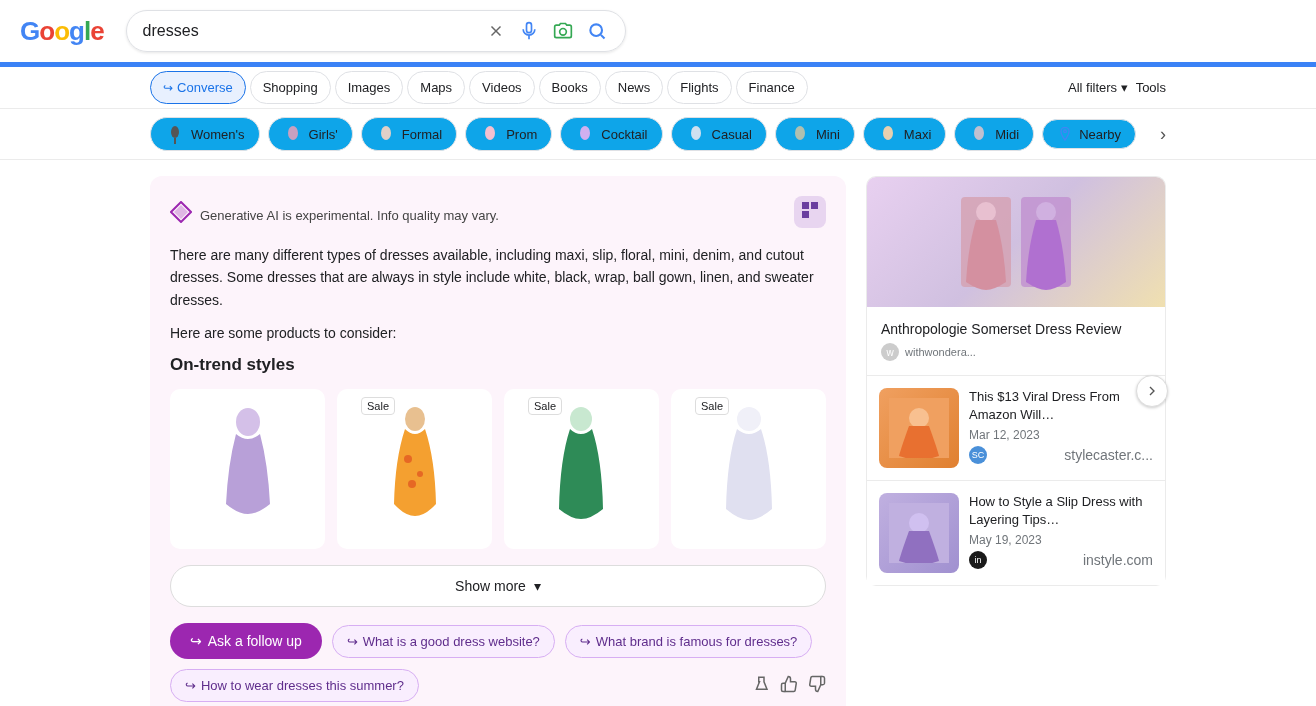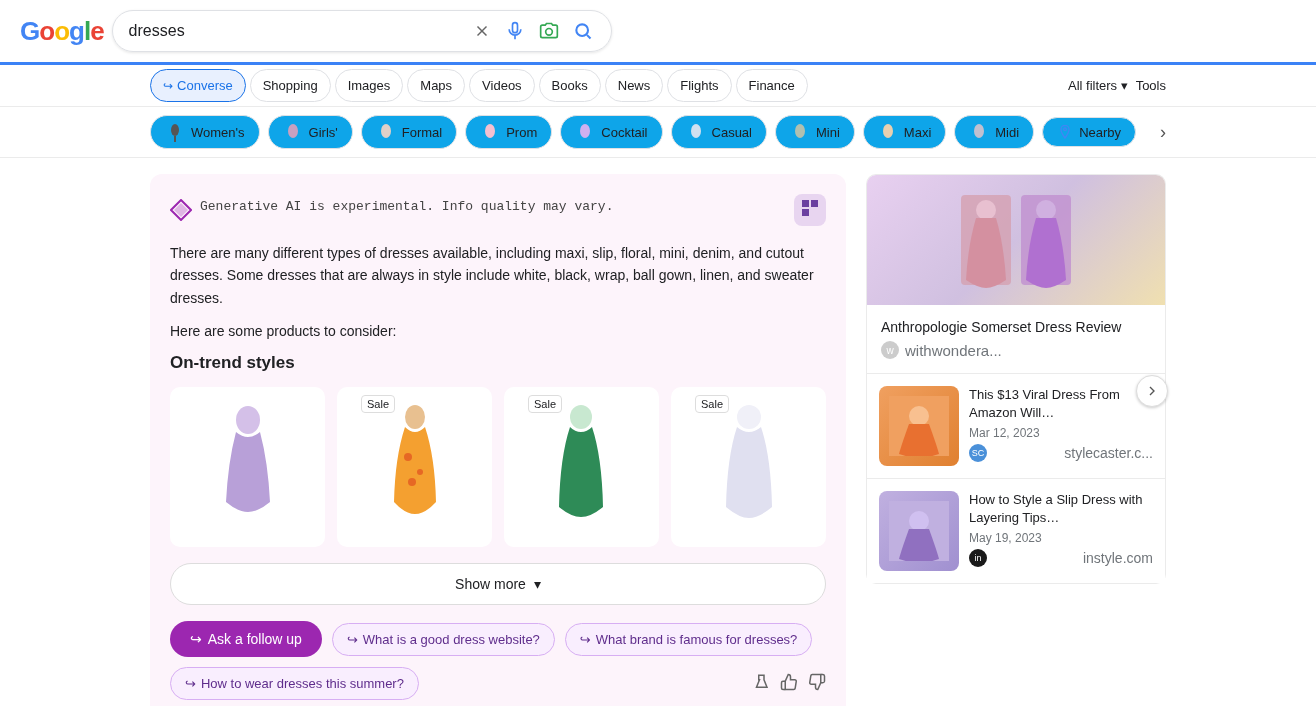--- a/index.html
+++ b/index.html
@@ -1,19 +1,19 @@
 <!DOCTYPE html>
 <html><head>
   <meta charset="utf-8">
   <style>
     * { box-sizing: border-box; margin: 0; padding: 0; }
     body { font-family: Arial, sans-serif; background: #fff; color: #202124; font-size: 14px; }
 
     
-    .header { display: flex; align-items: center; padding: 10px 20px; gap: 8px; border-bottom: 3px solid #3b82f6; }
+    .header { display: flex; align-items: center; padding: 10px 20px; gap: 22px; border-bottom: 5px solid #3b82f6; }
     .logo { font-size: 26px; font-weight: bold; letter-spacing: -1px; cursor: pointer; }
     .logo-g { color: #4285f4; }
     .logo-o1 { color: #ea4335; }
     .logo-o2 { color: #fbbc05; }
     .logo-g2 { color: #4285f4; }
     .logo-l { color: #34a853; }
     .logo-e { color: #ea4335; }
 
     .search-bar { display: flex; align-items: center; border: 1px solid #dfe1e5; border-radius: 24px; padding: 8px 16px; width: 500px; gap: 10px; box-shadow: 0 1px 3px rgba(0,0,0,.1); }
     .search-input { flex: 1; border: none; outline: none; font-size: 16px; color: #202124; background: transparent; }
@@ -32,21 +32,21 @@
     .filter-row { display: flex; align-items: center; padding: 8px 150px; gap: 8px; overflow: hidden; border-bottom: 1px solid #ebebeb; }
     .filter-chip { display: flex; align-items: center; gap: 6px; padding: 6px 14px; border-radius: 20px; border: 1px solid #dfe1e5; cursor: pointer; font-size: 13px; color: #202124; background: #0ea5e9; white-space: nowrap; }
     .filter-arrow { margin-left: auto; cursor: pointer; background: none; border: none; font-size: 18px; color: #555; }
 
     
     .main { display: flex; padding: 16px 150px; gap: 20px; }
 
     
     .ai-panel { flex: 1; background: #fdf4fb; border-radius: 12px; padding: 20px; min-width: 0; }
     .ai-header { display: flex; align-items: center; gap: 8px; margin-bottom: 16px; justify-content: space-between; }
-    .ai-header-left { display: flex; align-items: flex-start; gap: 8px; font-family: Liberation Mono, monospace; }
+    .ai-header-left { display: flex; align-items: flex-end; gap: 8px; }
     .ai-logo { width: 22px; height: 22px; display: inline-block; }
     .ai-notice { font-size: 13px; color: #444; }
     .ai-grid-btn { background: #e8d5f0; border: none; border-radius: 8px; padding: 6px 8px; cursor: pointer; color: #6b3fa0; font-size: 16px; }
 
     .ai-description { font-size: 14px; color: #202124; line-height: 1.6; margin-bottom: 14px; }
     .ai-products-intro { font-size: 14px; color: #202124; margin-bottom: 14px; }
     .ai-section-title { font-size: 17px; font-weight: bold; color: #202124; margin-bottom: 14px; }
 
     .products-grid { display: flex; gap: 12px; margin-bottom: 16px; }
     .product-card { flex: 1; background: #fff; border-radius: 10px; overflow: hidden; position: relative; min-height: 160px; display: flex; align-items: center; justify-content: center; }
@@ -64,21 +64,21 @@
     .feedback-icons { margin-left: auto; display: flex; gap: 10px; align-items: center; }
     .feedback-btn { background: none; border: none; cursor: pointer; color: #555; font-size: 16px; }
 
     
     .right-panel { width: 300px; min-width: 280px; }
     .article-card { border: 1px solid #ebebeb; border-radius: 10px; overflow: hidden; }
     .article-main { padding: 14px; }
     .article-title { font-size: 14px; font-weight: 500; color: #202124; margin-bottom: 6px; }
     .article-source-row { display: flex; align-items: center; gap: 6px; }
     .article-avatar { width: 18px; height: 18px; border-radius: 50%; background: #ccc; display: inline-flex; align-items: center; justify-content: center; font-size: 10px; color: #fff; }
-    .article-source { font-size: 15px; color: #70757a; }
+    .article-source { font-size: 11px; color: #70757a; }
 
     .side-articles { display: flex; flex-direction: column; gap: 0; }
     .side-article { display: flex; gap: 10px; padding: 12px; border-left: 1px solid #ebebeb; border-right: 1px solid #ebebeb; border-bottom: 1px solid #ebebeb; cursor: pointer; }
     .side-article:first-child { border-top: 1px solid #ebebeb; }
     .side-article-img { width: 80px; height: 80px; border-radius: 8px; object-fit: cover; background: #f0e0f0; flex-shrink: 0; display: flex; align-items: center; justify-content: center; }
     .side-article-content { flex: 1; }
     .side-article-title { font-size: 13px; font-weight: 500; color: #202124; line-height: 1.4; margin-bottom: 4px; }
     .side-article-date { font-size: 12px; color: #70757a; margin-bottom: 4px; }
     .side-article-source-row { display: flex; align-items: center; gap: 4px; justify-content: space-between; }
     .side-article-source { font-size: 14px; color: #70757a; }

